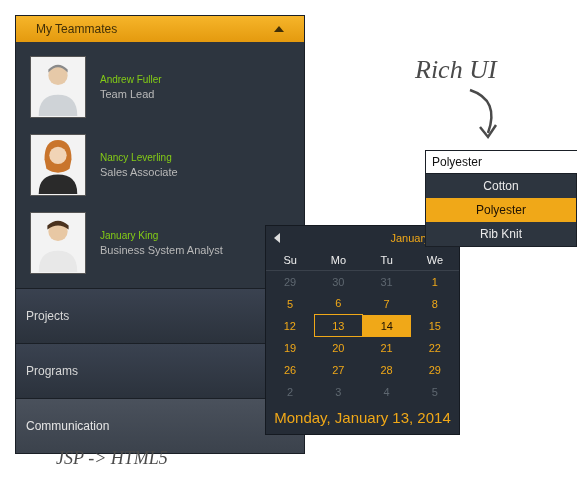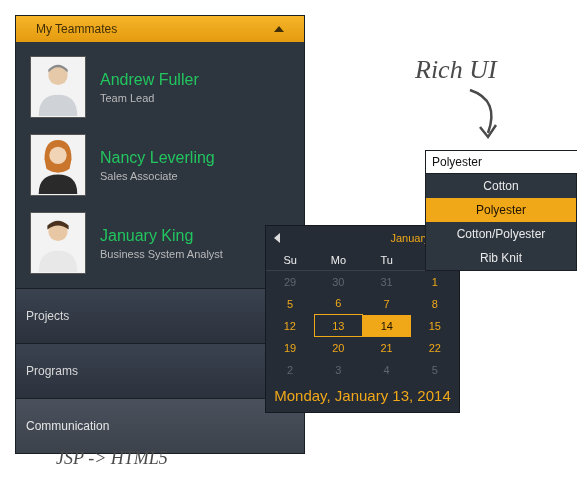--- a/index.html
+++ b/index.html
@@ -44,21 +44,21 @@
   }
   .avatar {
     width: 56px; height: 62px;
     background: #f3f3f3;
     border: 1px solid #555;
     display: flex; align-items: flex-end; justify-content: center;
     overflow: hidden;
   }
   .avatar svg { width: 56px; height: 62px; }
   .team-info { color: #eee; }
-  .team-name { font-size: 16px; color: #22c55e; margin-bottom: 3px; }
+  .team-name { font-size: 10px; color: #84cc16; margin-bottom: 3px; }
   .team-role { font-size: 11px; color: #b9b9b9; }
   .acc-header-closed {
     background: linear-gradient(#3a4250, #2b323c);
     border-top: 1px solid #1a1f26;
     color: #d8d8d8;
     padding: 20px 10px;
     font-size: 12px;
   }
   .acc-header-closed.last { background: linear-gradient(#4a515c, #3b424c); color:#e5e5e5; }
 
@@ -252,34 +252,39 @@
           <td class="sel">14</td>
           <td class="day">15</td>
         </tr>
         <tr>
           <td class="day">19</td>
           <td class="day">20</td>
           <td class="day">21</td>
           <td class="day">22</td>
         </tr>
         <tr>
+          <td class="day">26</td>
+          <td class="day">27</td>
+          <td class="day">28</td>
+          <td class="day">29</td>
+        </tr>
+        <tr>
           <td class="dim">2</td>
           <td class="dim">3</td>
           <td class="dim">4</td>
           <td class="dim">5</td>
         </tr>
       </tbody>
   </table>
   <div class="cal-foot">Monday, January 13, 2014</div>
 </div>
 
 <div class="combo">
   <div class="combo-field">
     <input class="combo-input" value="Polyester" style="">
 
   </div>
   <div class="combo-list" id="combo-list">
       <div class="combo-item">Cotton</div>
       <div class="combo-item hl">Polyester</div>
-      <div class="combo-item">Cotton/Polyester</div>
       <div class="combo-item">Rib Knit</div>
     </div>
 </div>
 
 </body></html>

